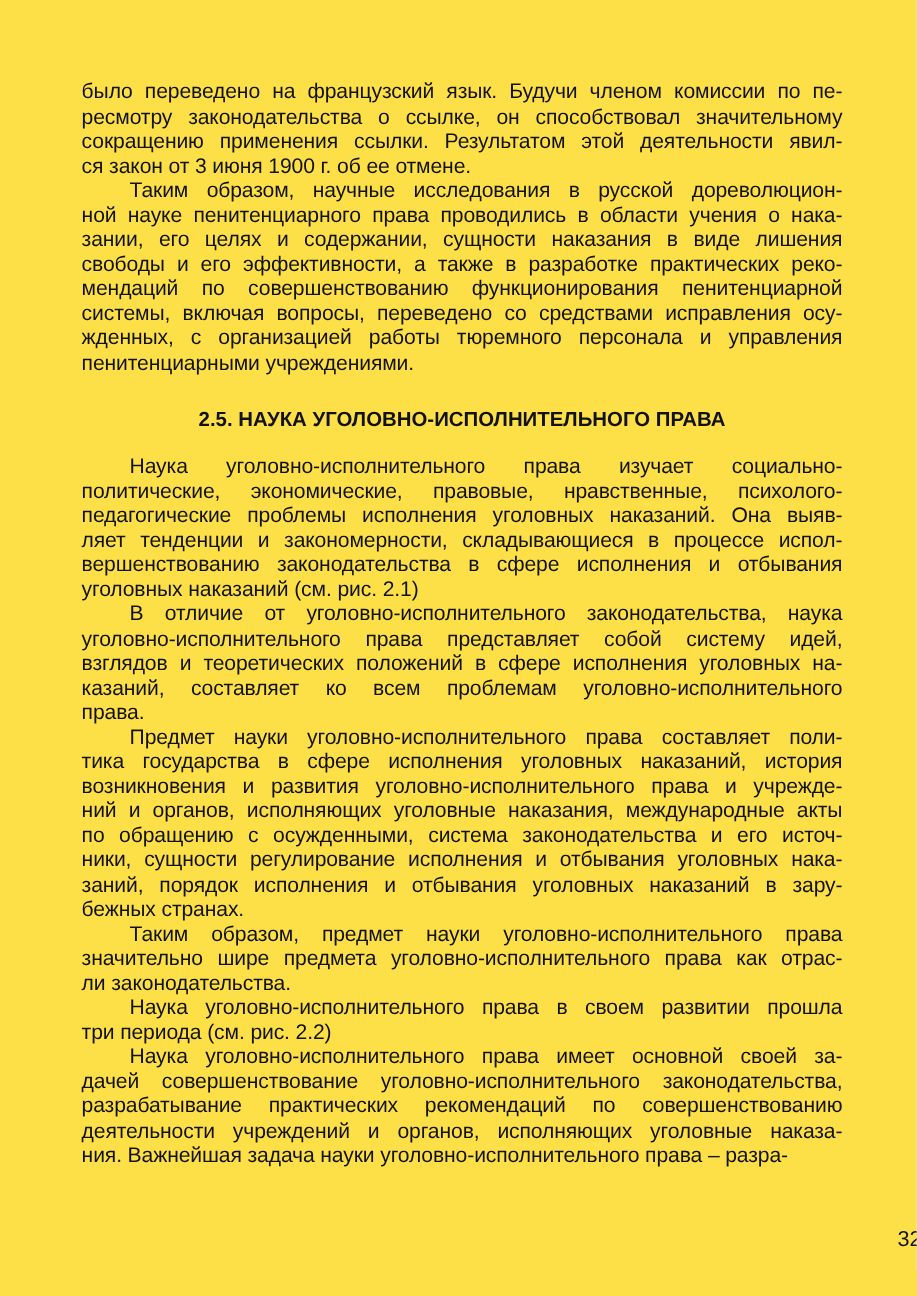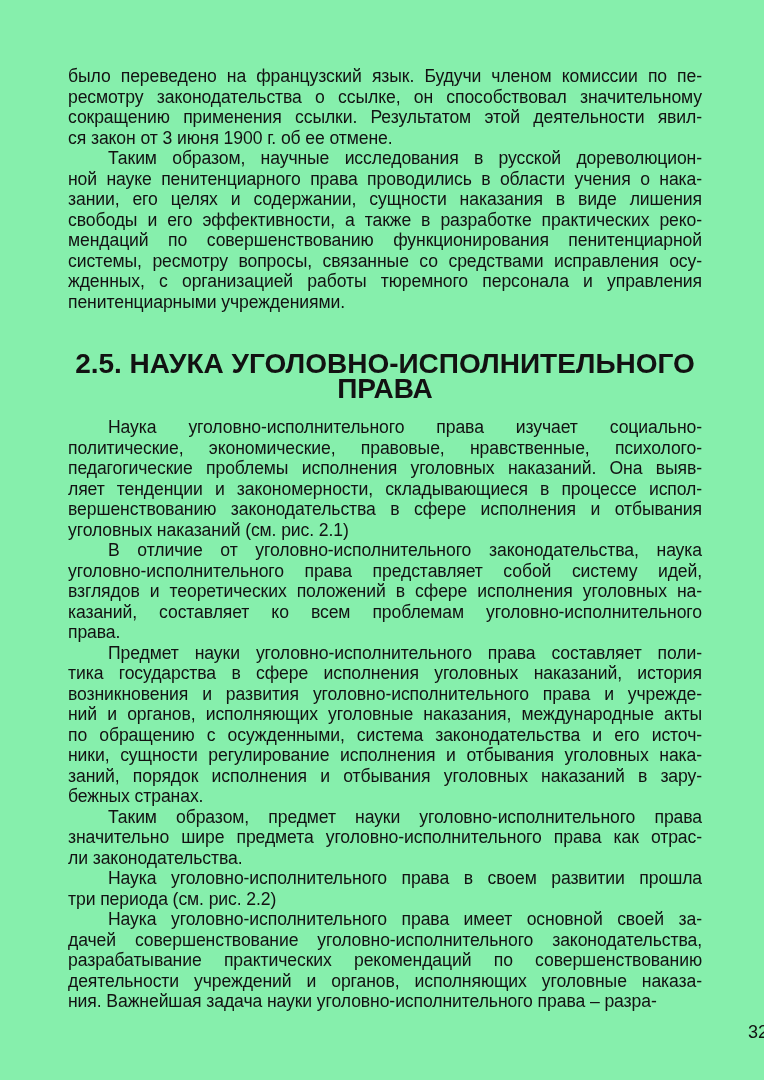--- a/index.html
+++ b/index.html
@@ -4,21 +4,21 @@
 <style>
   html, body {
     margin: 0;
     padding: 0;
     background: #e8e8e8;
   }
   .page {
     position: relative;
     width: 764px;
     height: 1080px;
-    background: #86efac;
+    background: #fde047;
     color: #121212;
     font-family: "Liberation Sans", "DejaVu Sans", sans-serif;
     overflow: hidden;
   }
   .text-column {
     position: absolute;
     left: 68px;
     top: 66px;
     width: 634px;
   }
@@ -35,22 +35,22 @@
     text-align: justify;
     text-align-last: justify;
   }
   .line.last {
     text-align-last: left;
   }
   .line.first-indent {
     text-indent: 40px;
   }
   .section-heading {
-    margin: 39px 0 16px 0;
-    font-size: 28px;
+    margin: 25px 0 16px 0;
+    font-size: 17px;
     font-weight: bold;
     line-height: 25px;
     text-align: center;
     letter-spacing: 0;
   }
   .page-number {
     position: absolute;
     left: 4px;
     top: 1022px;
     width: 100%;
@@ -70,21 +70,21 @@
         <div class="line">ресмотру законодательства о ссылке, он способствовал значительному</div>
         <div class="line">сокращению применения ссылки. Результатом этой деятельности явил-</div>
         <div class="line last">ся закон от 3 июня 1900 г. об ее отмене.</div>
       </div>
       <div class="paragraph">
         <div class="line first-indent">Таким образом, научные исследования в русской дореволюцион-</div>
         <div class="line">ной науке пенитенциарного права проводились в области учения о нака-</div>
         <div class="line">зании, его целях и содержании, сущности наказания в виде лишения</div>
         <div class="line">свободы и его эффективности, а также в разработке практических реко-</div>
         <div class="line">мендаций по совершенствованию функционирования пенитенциарной</div>
-        <div class="line">системы, ресмотру вопросы, связанные со средствами исправления осу-</div>
+        <div class="line">системы, включая вопросы, переведено со средствами исправления осу-</div>
         <div class="line">жденных, с организацией работы тюремного персонала и управления</div>
         <div class="line last">пенитенциарными учреждениями.</div>
       </div>
       <h2 class="section-heading">2.5. НАУКА УГОЛОВНО-ИСПОЛНИТЕЛЬНОГО ПРАВА</h2>
       <div class="paragraph">
         <div class="line first-indent">Наука уголовно-исполнительного права изучает социально-</div>
         <div class="line">политические, экономические, правовые, нравственные, психолого-</div>
         <div class="line">педагогические проблемы исполнения уголовных наказаний. Она выяв-</div>
         <div class="line">ляет тенденции и закономерности, складывающиеся в процессе испол-</div>
         <div class="line">вершенствованию законодательства в сфере исполнения и отбывания</div>

